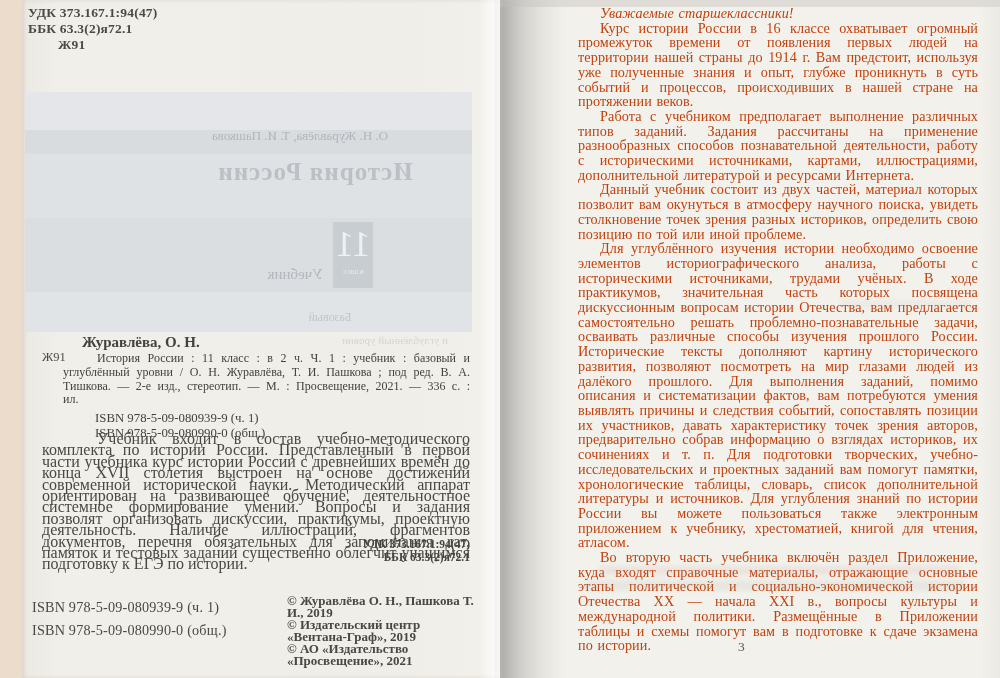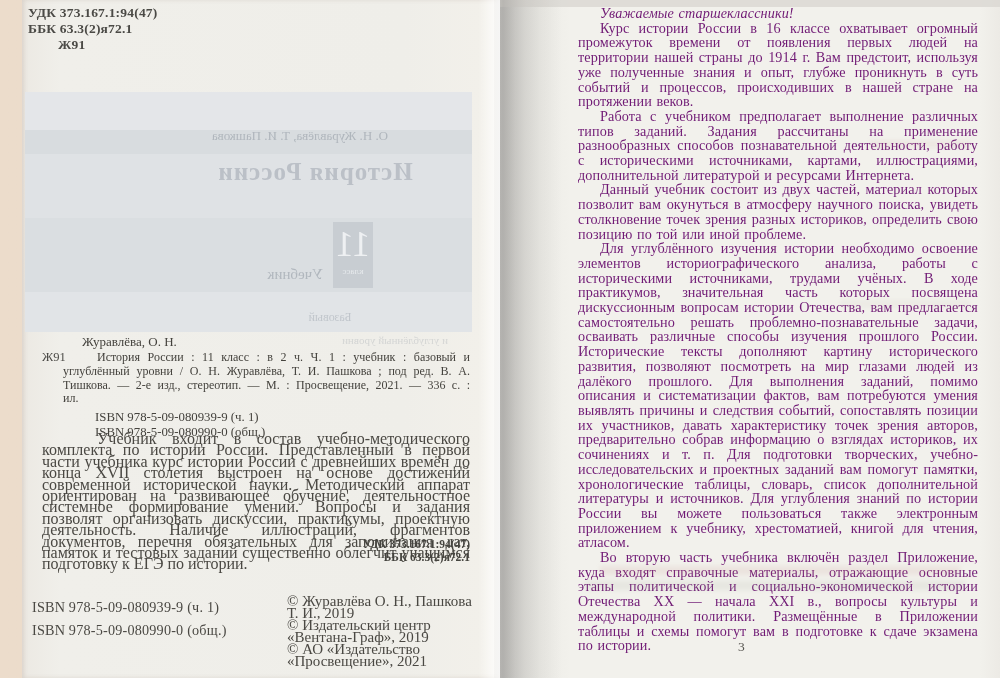--- a/index.html
+++ b/index.html
@@ -33,33 +33,33 @@
     filter:blur(.7px);
     text-align:center;white-space:nowrap;
   }
   .ghost-title{font-weight:bold;letter-spacing:1px;color:rgba(120,130,142,.35);}
   .ghost-box{left:333px;top:222px;width:40px;height:66px;background:#c8cdd2;filter:blur(.5px);}
   .ghost-box .num{display:block;text-align:center;font-size:36px;line-height:44px;color:rgba(244,246,248,.85);transform:scaleX(-1);}
   .ghost-box .word{display:block;text-align:center;font-size:9px;color:rgba(244,246,248,.7);transform:scaleX(-1);}
   
   .imprint{font-size:13.5px;line-height:16px;font-weight:bold;color:#4b4a46;letter-spacing:.2px;}
   .card{left:63px;top:334px;width:407px;color:#44423d;}
-  .card-author{font-weight:normal;font-size:13px;padding-left:19px;}
+  .card-author{font-weight:bold;font-size:15px;padding-left:19px;}
   .card-code{left:42px;top:350px;font-size:12.5px;color:#4b4a46;}
   .card-desc{margin:0;margin-top:1px;font-size:12px;line-height:13.8px;text-align:justify;text-indent:34px;word-spacing:2px;}
   .card-isbn{font-size:12.8px;line-height:14px;padding-left:32px;margin-top:4px;}
   .card-ann{left:42px;top:433px;width:428px;font-size:16px;line-height:11.4px;text-align:justify;color:#4a4843;}
   .card-ann p{margin:0;text-indent:55px;}
   .card-udkbbk{left:42px;top:538px;width:428px;text-align:right;font-weight:bold;font-size:11.5px;line-height:13px;color:#45443f;}
   .isbn-footer{font-size:14.2px;line-height:23px;color:#4a4843;letter-spacing:.2px;}
-  .copyr{font-size:15px;line-height:12px;color:#4a4843;}
+  .copyr{font-size:13px;line-height:12px;color:#4a4843;font-weight:bold;}
   
   .intro{
     left:578px;top:6px;width:400px;
-    font-size:14.2px;line-height:14.7px;color:#701a75;
+    font-size:14.2px;line-height:14.7px;color:#c2410c;
     text-align:justify;word-spacing:1px;letter-spacing:.1px;
   }
   .intro p{margin:0;text-indent:22px;}
   .intro .greeting{font-style:italic;text-align:left;}
   .page-num{left:738px;top:639px;font-size:13.5px;color:#55534e;}
   
   .smudge{filter:blur(2.2px);border-radius:2px;}
 </style>
 </head>
 <body>

